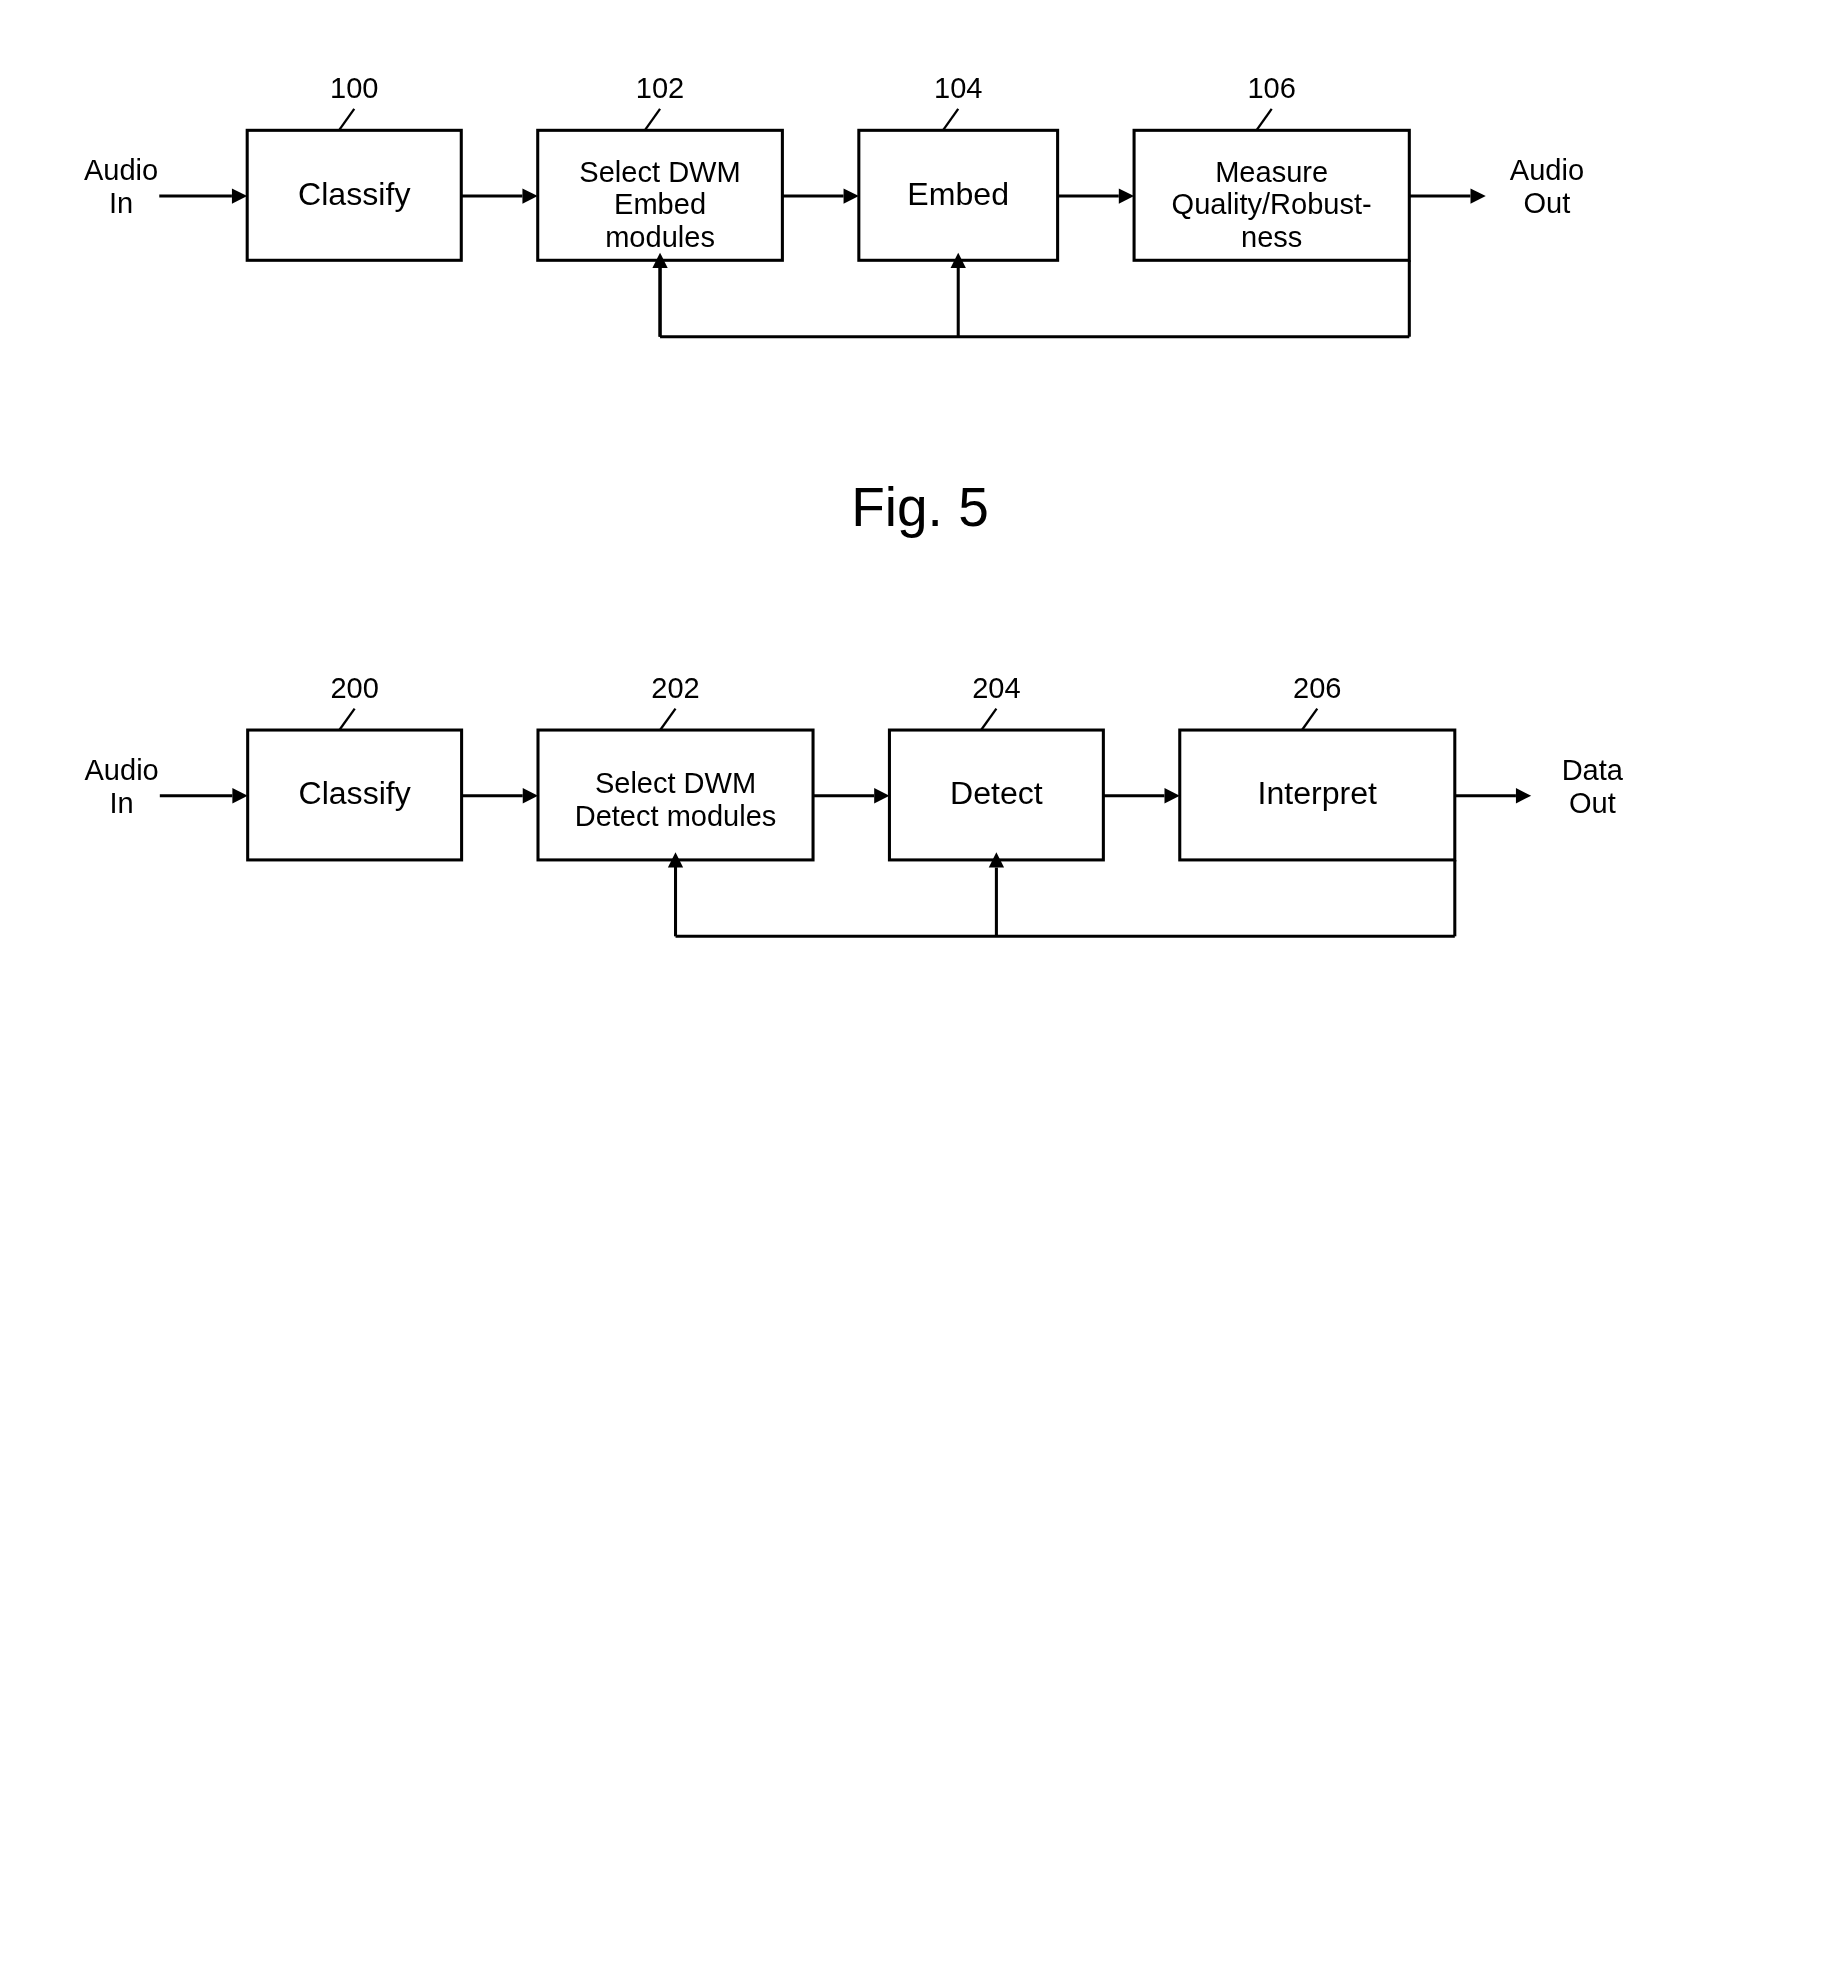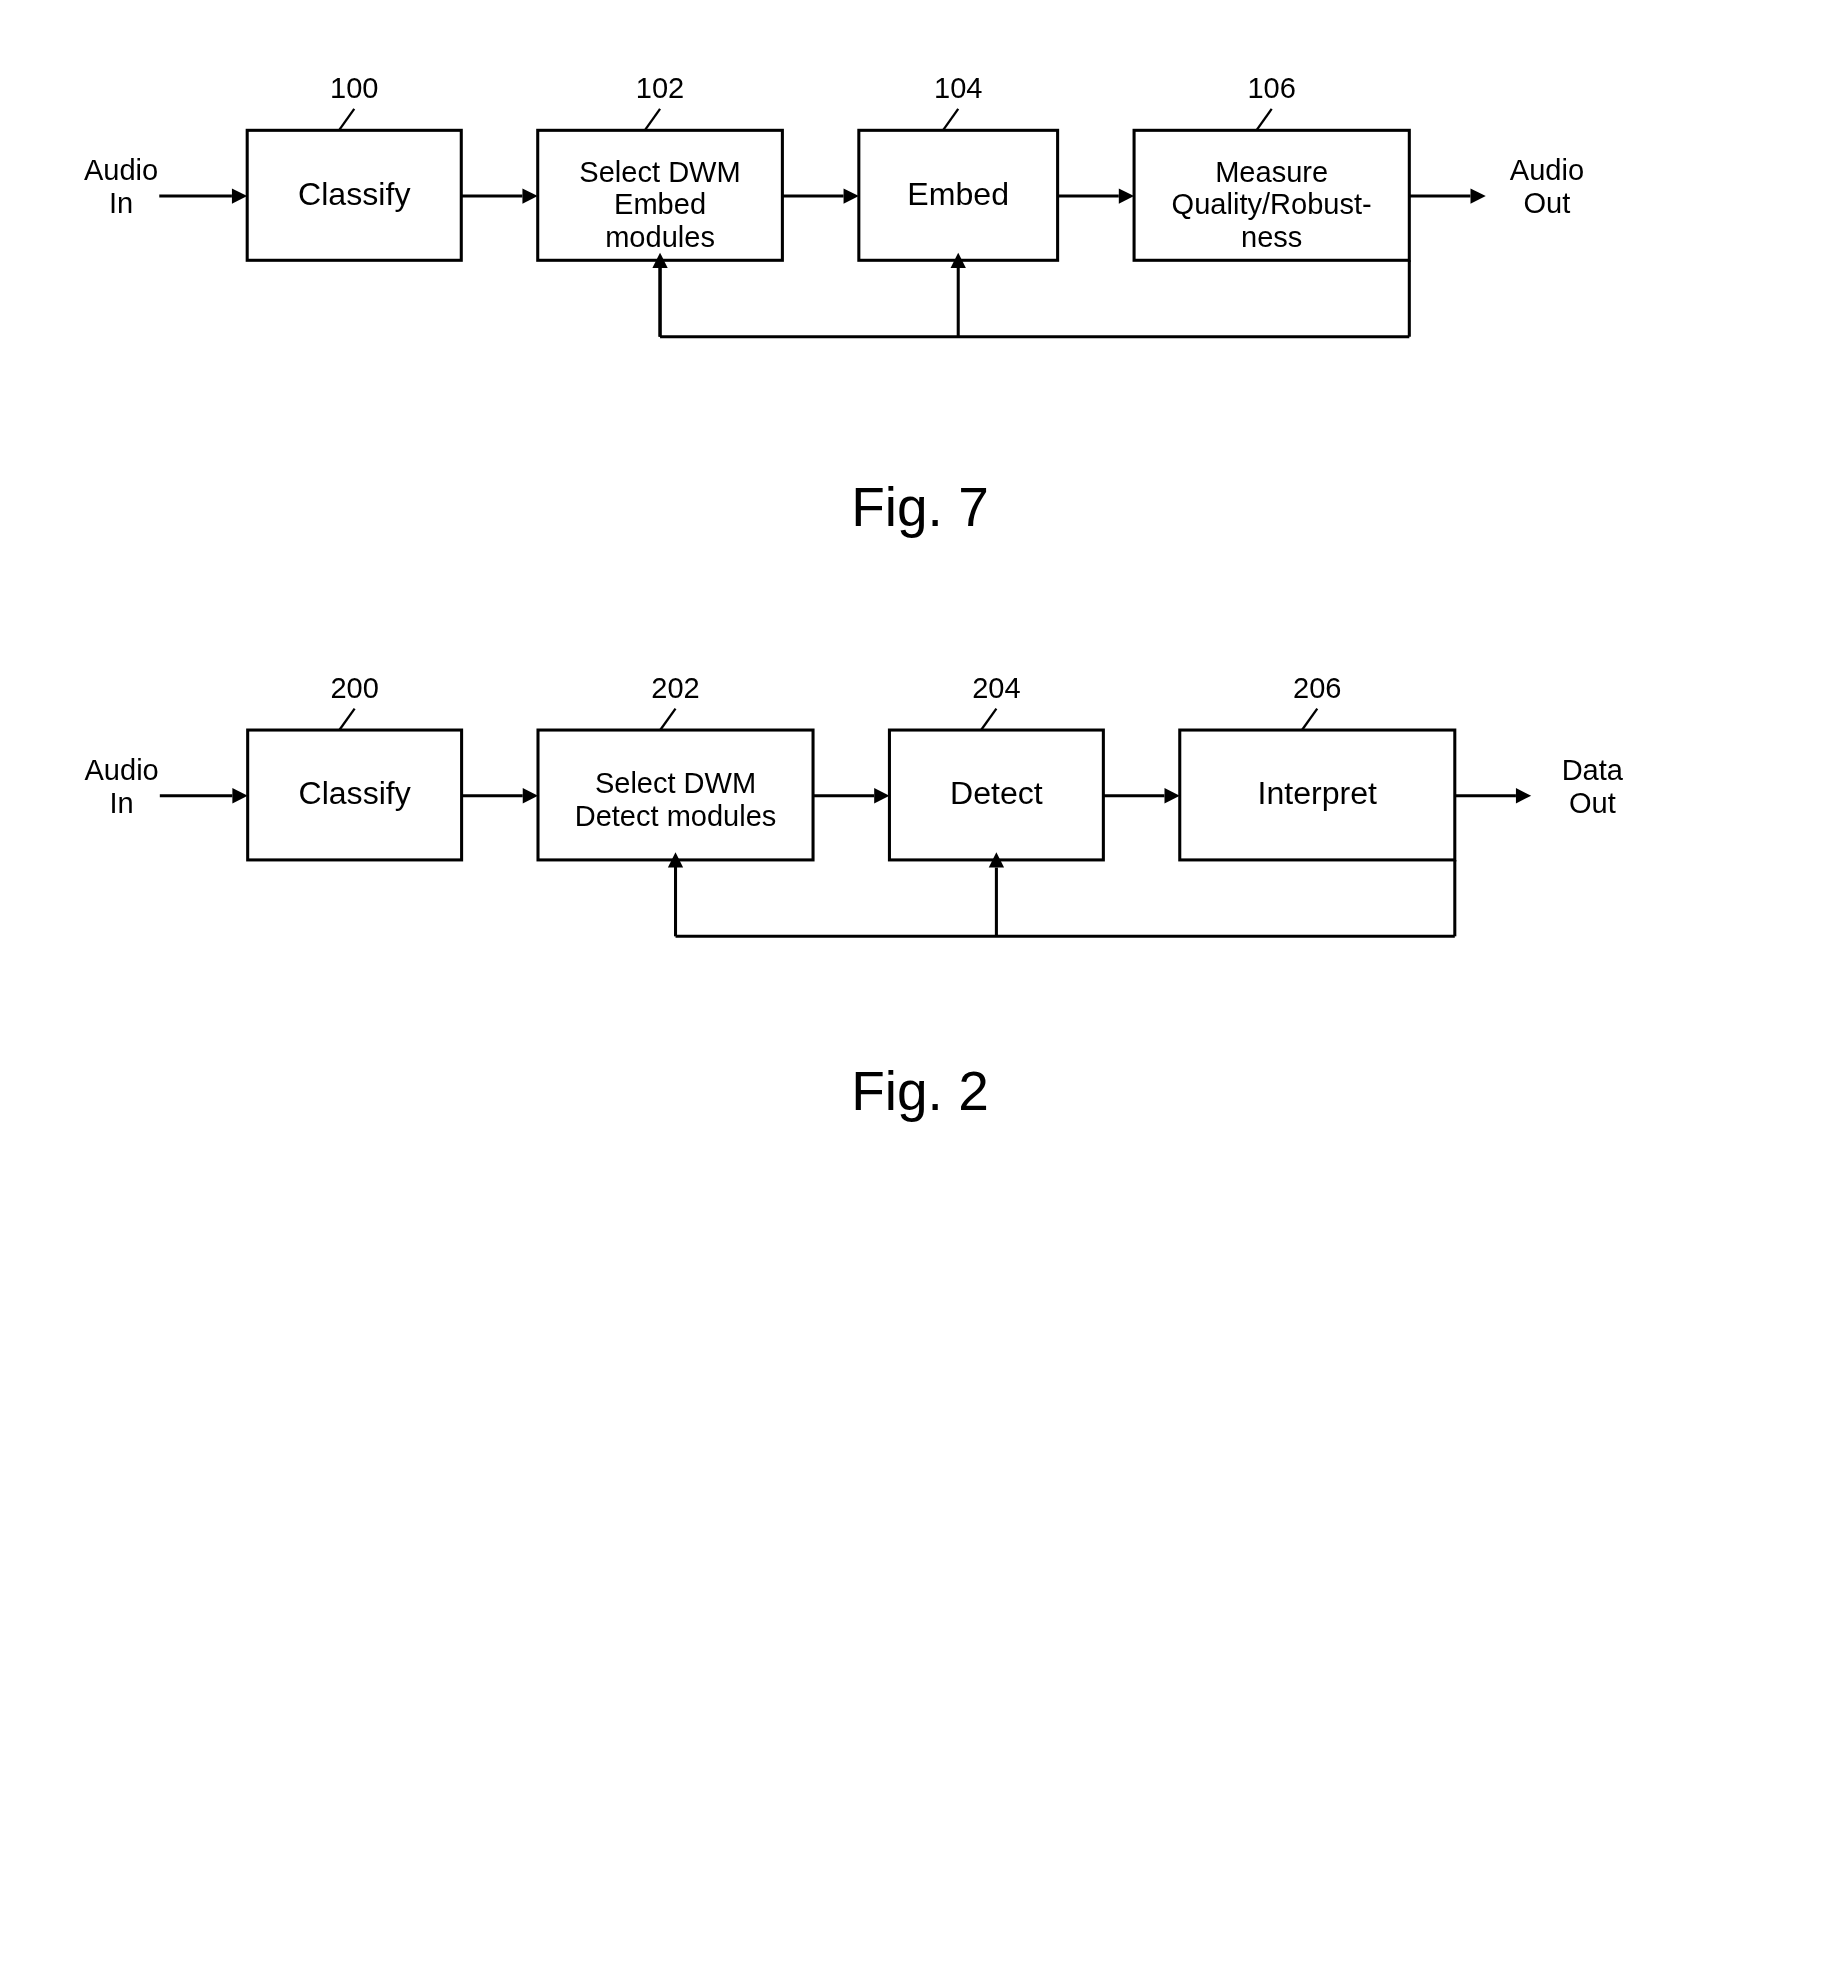--- a/index.html
+++ b/index.html
@@ -105,21 +105,21 @@
       <line x1="1740" y1="280" x2="1740" y2="380" stroke="black" stroke-width="4"></line>
 
       <line x1="760" y1="380" x2="760" y2="290" stroke="black" stroke-width="4"></line>
       <polygon points="750,290 760,270 770,290" fill="black"></polygon>
 
       <line x1="1150" y1="380" x2="1150" y2="290" stroke="black" stroke-width="4"></line>
       <polygon points="1140,290 1150,270 1160,290" fill="black"></polygon>
     </svg>
   </div>
 
-  <div class="fig-label">Fig. 7</div>
+  <div class="fig-label">Fig. 5</div>
 </div>
 
 <div class="diagram-container">
   <div class="diagram-area-2">
     <svg class="diagram-svg" viewBox="0 0 2200 500" xmlns="http://www.w3.org/2000/svg">
 
       <text x="55" y="175" font-size="38" font-family="Arial" text-anchor="middle">Audio</text>
       <text x="55" y="218" font-size="38" font-family="Arial" text-anchor="middle">In</text>
 
       <line x1="105" y1="196" x2="200" y2="196" stroke="black" stroke-width="4"></line>
@@ -165,15 +165,14 @@
       <line x1="780" y1="380" x2="1800" y2="380" stroke="black" stroke-width="4"></line>
       <line x1="1800" y1="280" x2="1800" y2="380" stroke="black" stroke-width="4"></line>
 
       <polygon points="770,290 780,270 790,290" fill="black"></polygon>
 
       <line x1="1200" y1="380" x2="1200" y2="290" stroke="black" stroke-width="4"></line>
       <polygon points="1190,290 1200,270 1210,290" fill="black"></polygon>
     </svg>
   </div>
 
-  <div class="fig-label">Fig. 2</div>
 </div>
 
 
 </body></html>

